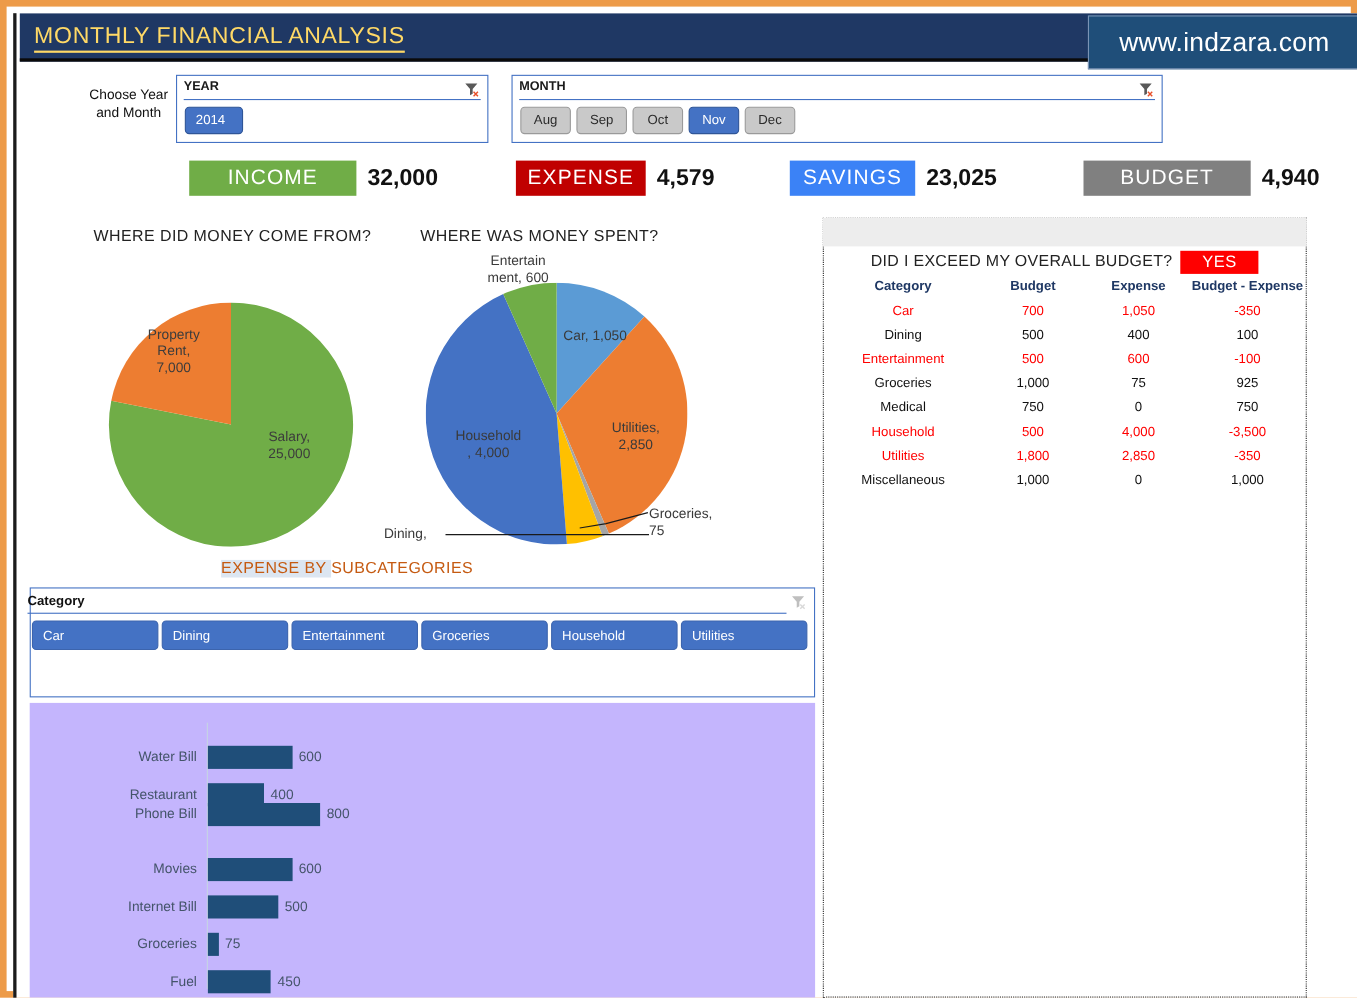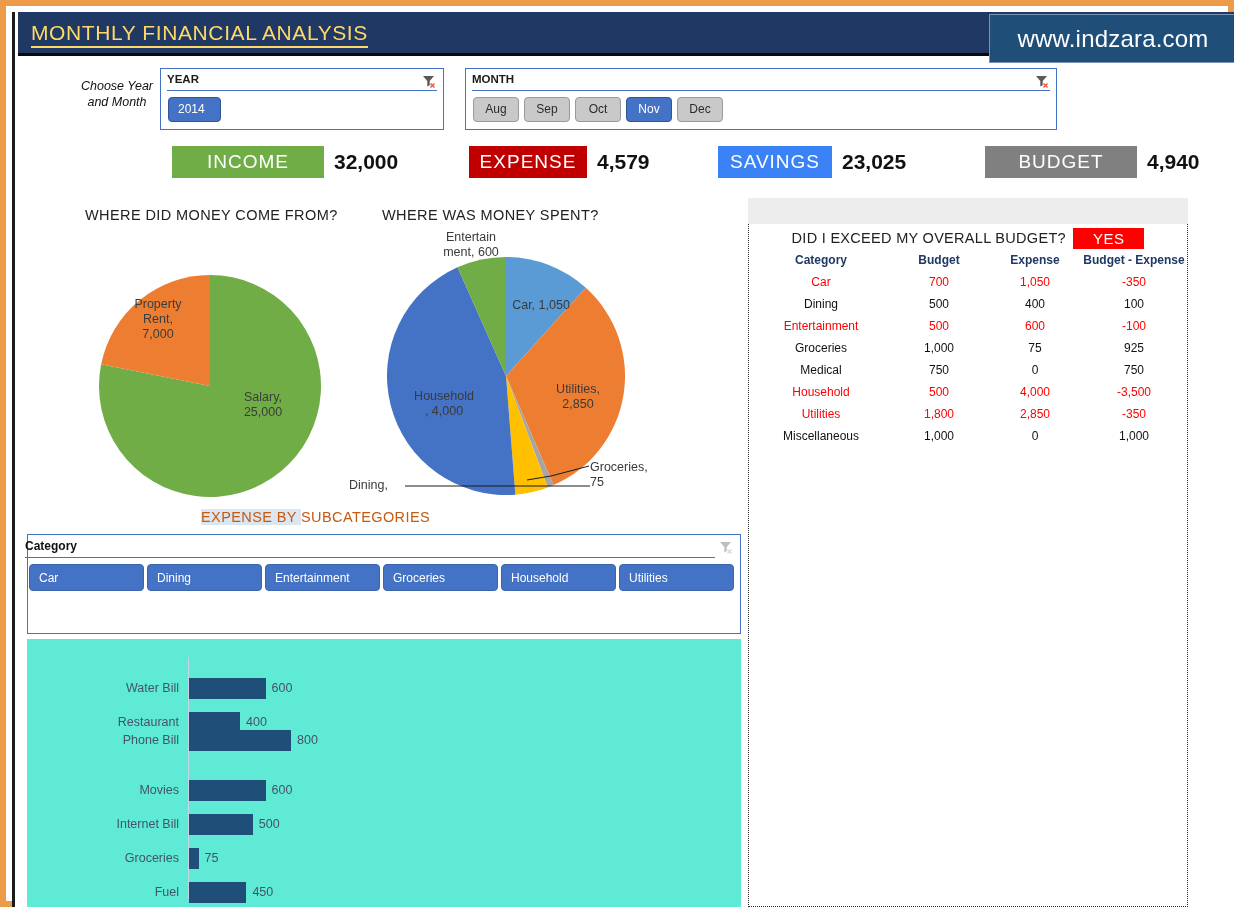--- a/index.html
+++ b/index.html
@@ -45,21 +45,21 @@
     width: 248px; height: 49px;
     background: #1F4E79;
     border: 1px solid #7a93b5;
     display: flex; align-items: center; justify-content: center;
   }
   #logo-text { color: #fff; font-size: 24px; letter-spacing: .2px; }
 
   
   .choose-label {
     position: absolute; left: 62px; top: 67px; width: 80px;
-    font-style: italic; font-size: 12.5px; color: #111;
+    font-size: 12.5px; color: #111;
     text-align: center; line-height: 15.5px;
   }
   .slicer {
     position: absolute; background: #fff;
     border: 1px solid #4472C4;
   }
   #slicer-year { left: 145px; top: 56px; width: 284px; height: 62px; }
   #slicer-month { left: 450px; top: 56px; width: 592px; height: 62px; }
   .slicer-head {
     position: absolute; left: 6px; top: 4px; right: 6px; height: 18px;
@@ -139,21 +139,21 @@
   }
   #cat-head {
     position: absolute; left: 10px; top: 527px; width: 690px; height: 19px;
     font-weight: bold; font-size: 12px; color: #111;
     border-bottom: 1px solid #4472C4;
   }
 
   
   #barchart {
     position: absolute; left: 12px; top: 627px; width: 714px; height: 268px;
-    background: #5eead4;
+    background: #c4b5fd;
   }
   .bar-row { position: absolute; left: 0; width: 100%; height: 34px; }
   .bar-cat {
     position: absolute; left: 0; width: 152px; text-align: right;
     font-size: 12.5px; color: #44546A; top: 8px;
   }
   .bar-axis {
     position: absolute; left: 161px; top: 18px; width: 1px; height: 242px;
     background: #c6d4e4;
   }

